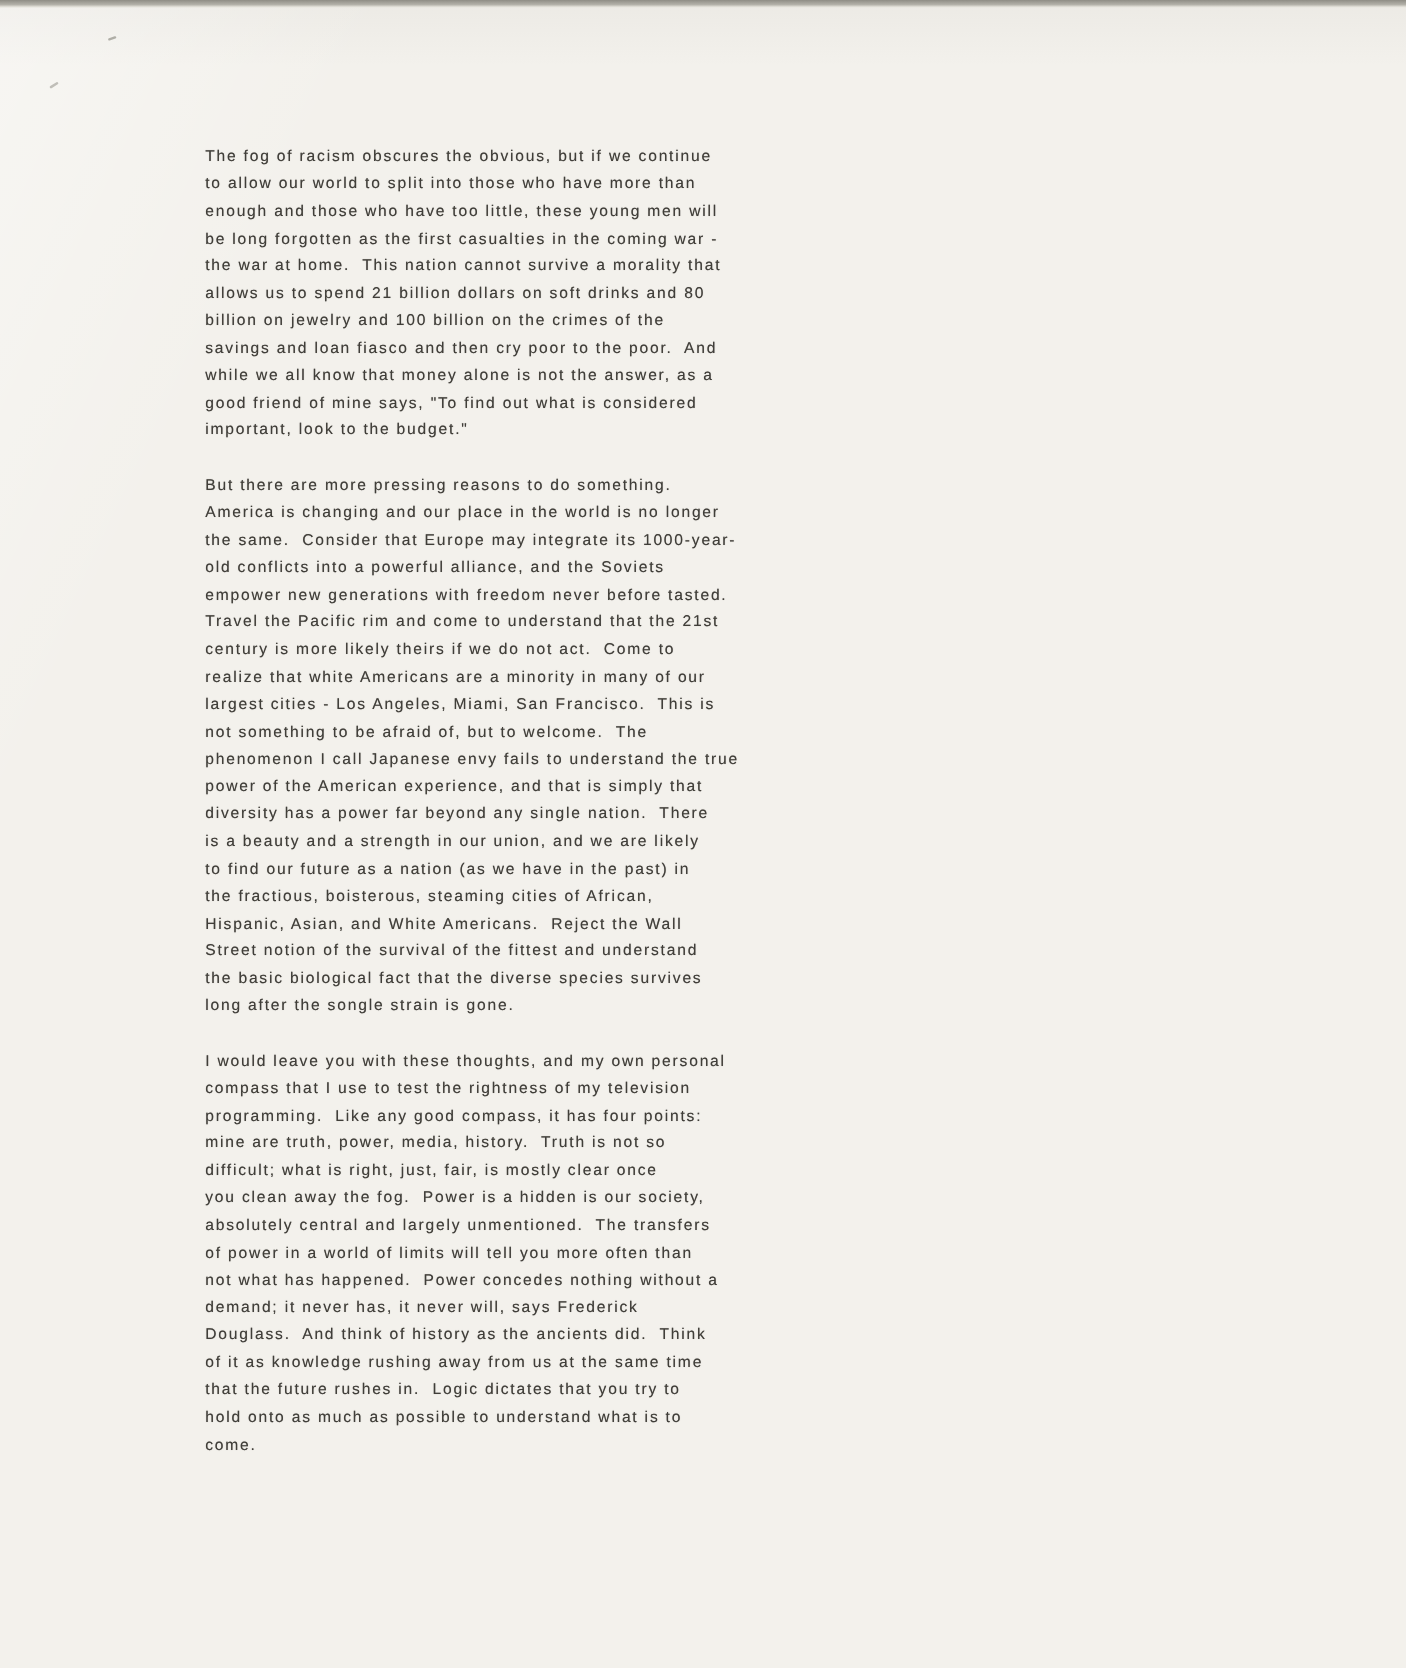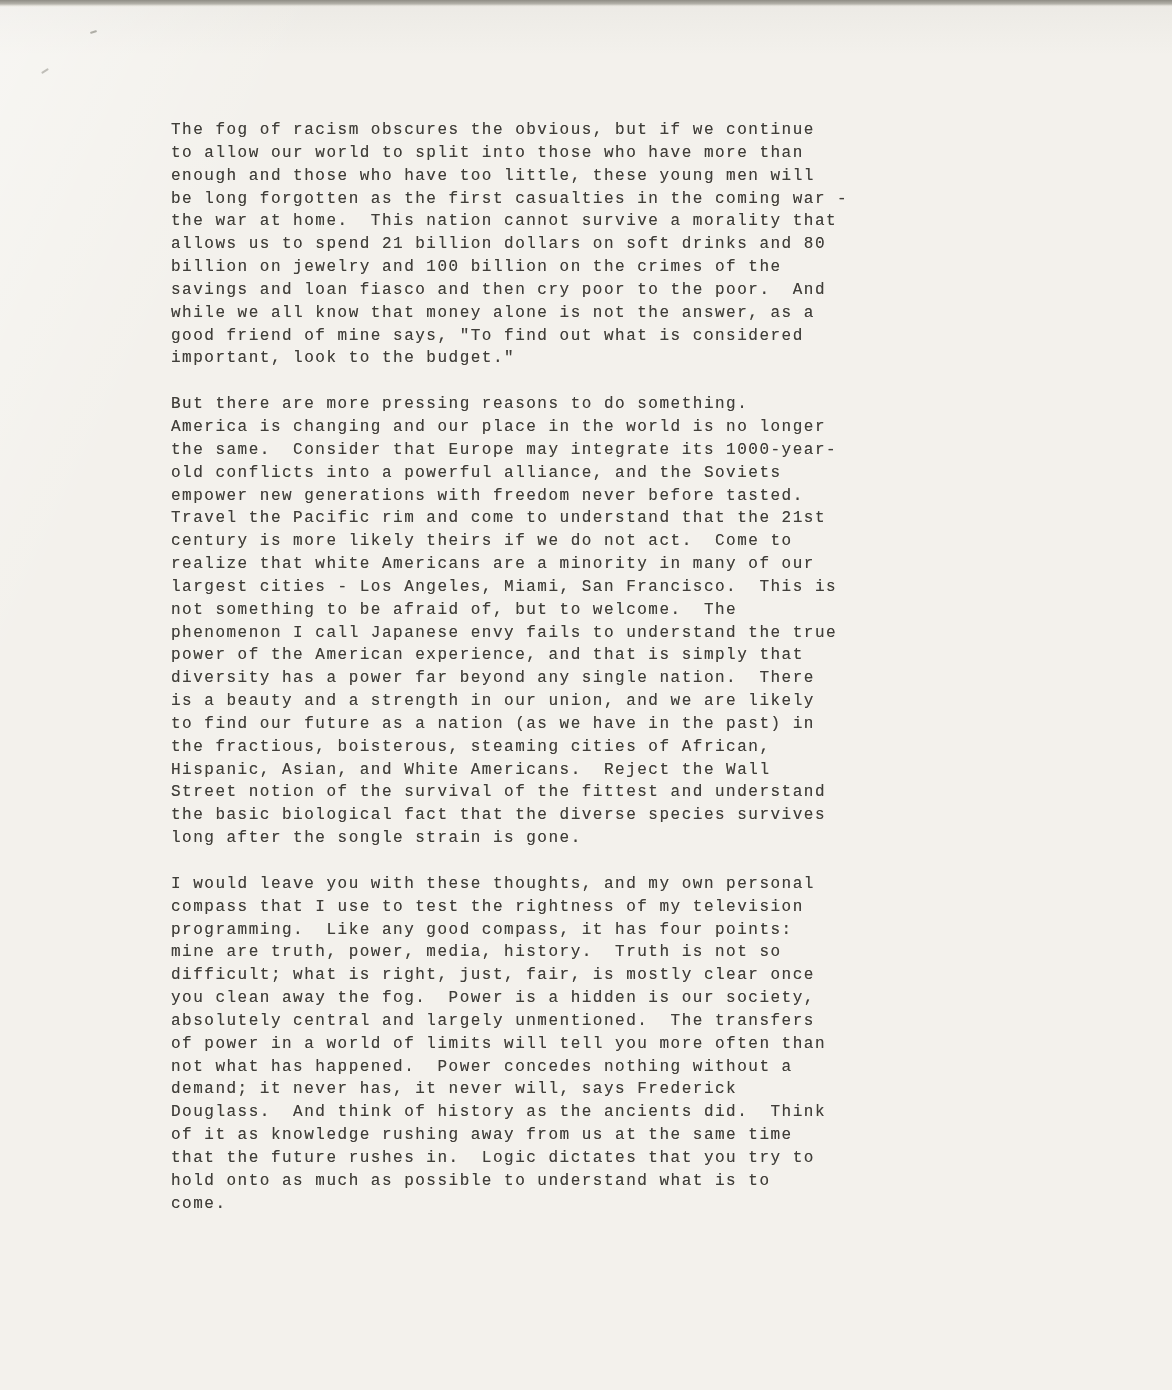--- a/index.html
+++ b/index.html
@@ -47,22 +47,22 @@
     opacity: 0.5;
   }
   .text-block {
     position: absolute;
     left: 171px;
     top: 119px;
     width: 860px;
   }
   .para {
     margin: 0 0 22.85px 0;
-    font-family: Liberation Mono, monospace;
-    font-size: 16px;
+    font-family: Liberation Sans, sans-serif;
+    font-size: 13px;
     line-height: 22.85px;
     letter-spacing: 1.5px;
     white-space: pre;
     color: var(--ink_color);
     text-shadow: 0 0 0.6px rgba(64, 62, 57, 0.55);
   }
   .para:last-child { margin-bottom: 0; margin-top: 12px; }
 </style>
 </head>
 <body>

